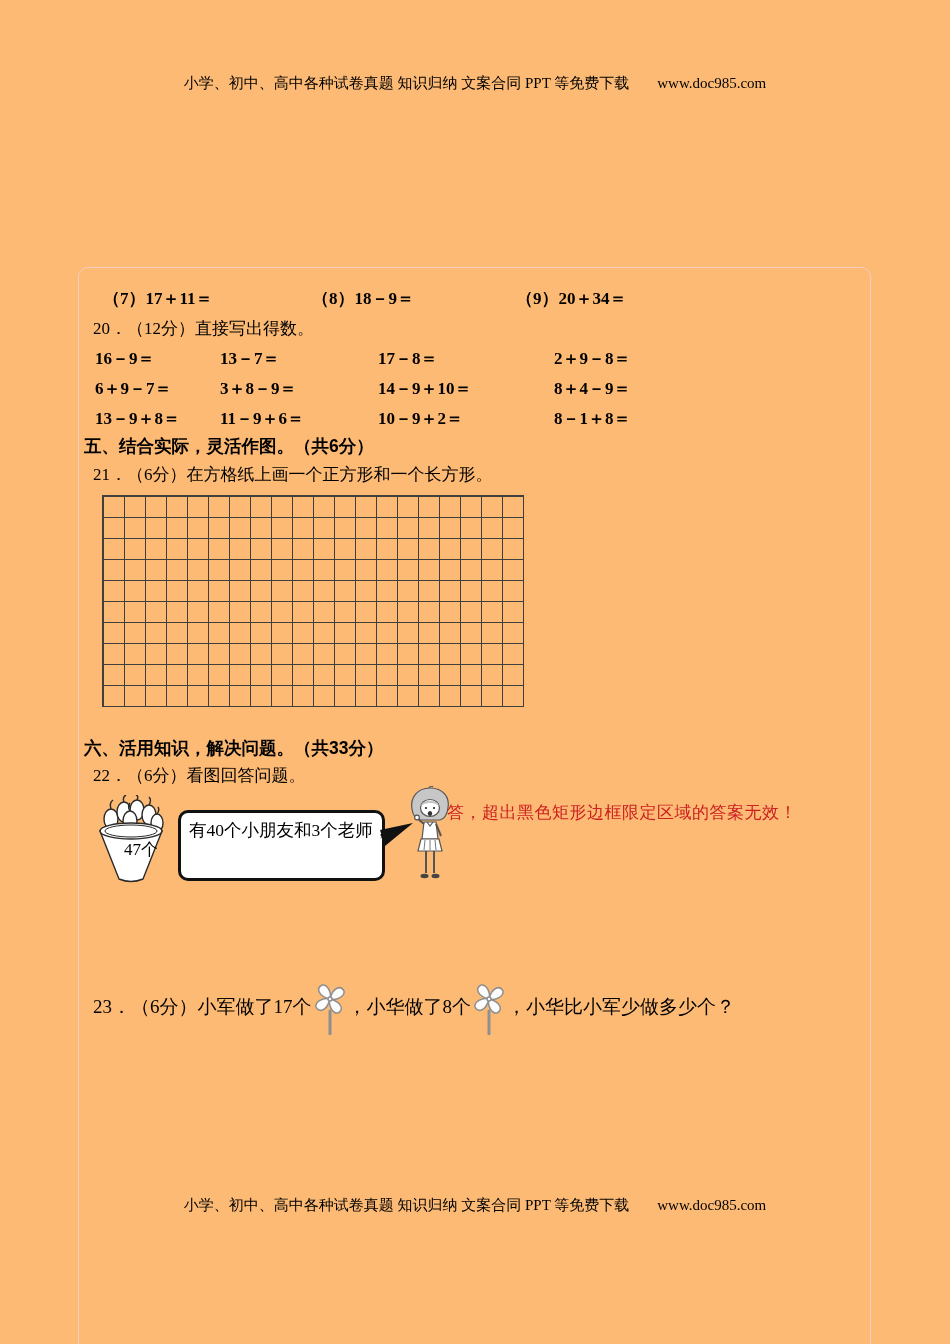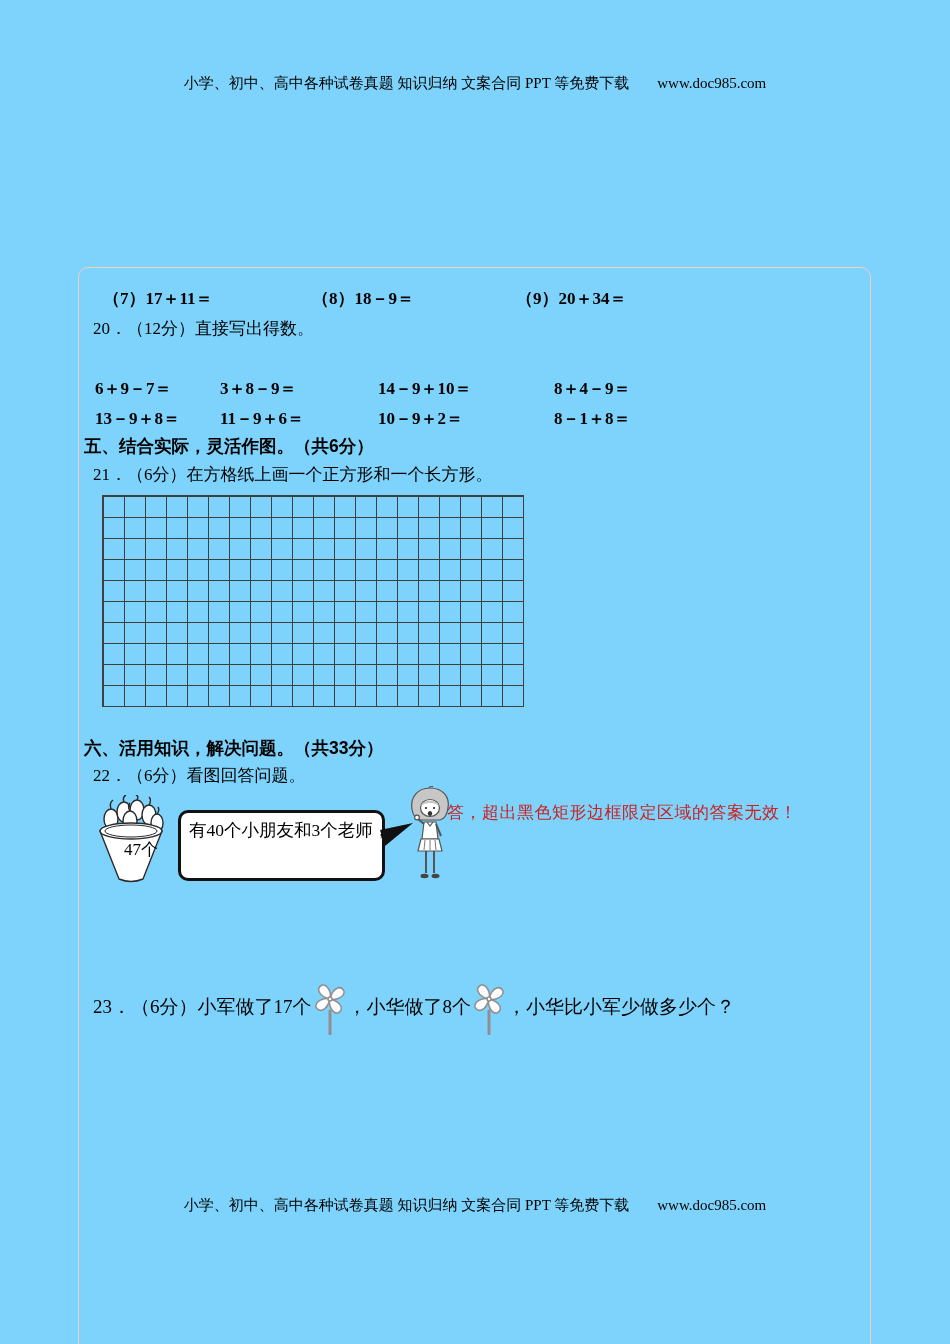--- a/index.html
+++ b/index.html
@@ -1,17 +1,17 @@
 <!DOCTYPE html>
 <html><head>
 <meta charset="utf-8">
 <style>
   html,body{margin:0;padding:0;background:#ffffff;}
   body{width:950px;height:1344px;font-family:"Liberation Serif","DejaVu Serif",serif;color:#000;}
-  .page{position:relative;width:950px;height:1344px;overflow:hidden;background:#7dd3fc;}
+  .page{position:relative;width:950px;height:1344px;overflow:hidden;background:#fdba74;}
   .center-line{position:absolute;left:0;width:100%;text-align:center;font-size:15px;white-space:nowrap;}
   .center-line .gap{display:inline-block;width:28px;}
   .content-box{position:absolute;left:78px;top:267px;width:791px;height:1090px;
                border:1px solid #f4cdc3;border-radius:10px;}
   .abs{position:absolute;white-space:nowrap;}
   .t17{font-size:17px;line-height:20px;}
   .sec-title{font-size:17.5px;font-weight:bold;font-family:"Liberation Sans","DejaVu Sans",sans-serif;}
   .q20row{position:absolute;left:0;width:100%;height:20px;}
   .q20row span{position:absolute;font-size:17px;white-space:nowrap;font-weight:bold;}
   .c1{left:95px;} .c2{left:220px;} .c3{left:378px;} .c4{left:554px;}
@@ -43,20 +43,26 @@
 
   <div class="content-box"></div>
 
   <div class="q20row" style="top:287px;">
     <span class="p7">（7）17＋11＝</span>
     <span class="p8">（8）18－9＝</span>
     <span class="p9">（9）20＋34＝</span>
   </div>
 
   <div class="abs t17" style="left:93px;top:319px;">20．（12分）直接写出得数。</div>
+  <div class="q20row" style="top:347px;">
+    <span class="c1">16－9＝</span>
+    <span class="c2">13－7＝</span>
+    <span class="c3">17－8＝</span>
+    <span class="c4">2＋9－8＝</span>
+  </div>
   <div class="q20row" style="top:377px;">
     <span class="c1">6＋9－7＝</span>
     <span class="c2">3＋8－9＝</span>
     <span class="c3">14－9＋10＝</span>
     <span class="c4">8＋4－9＝</span>
   </div>
   <div class="q20row" style="top:407px;">
     <span class="c1">13－9＋8＝</span>
     <span class="c2">11－9＋6＝</span>
     <span class="c3">10－9＋2＝</span>

